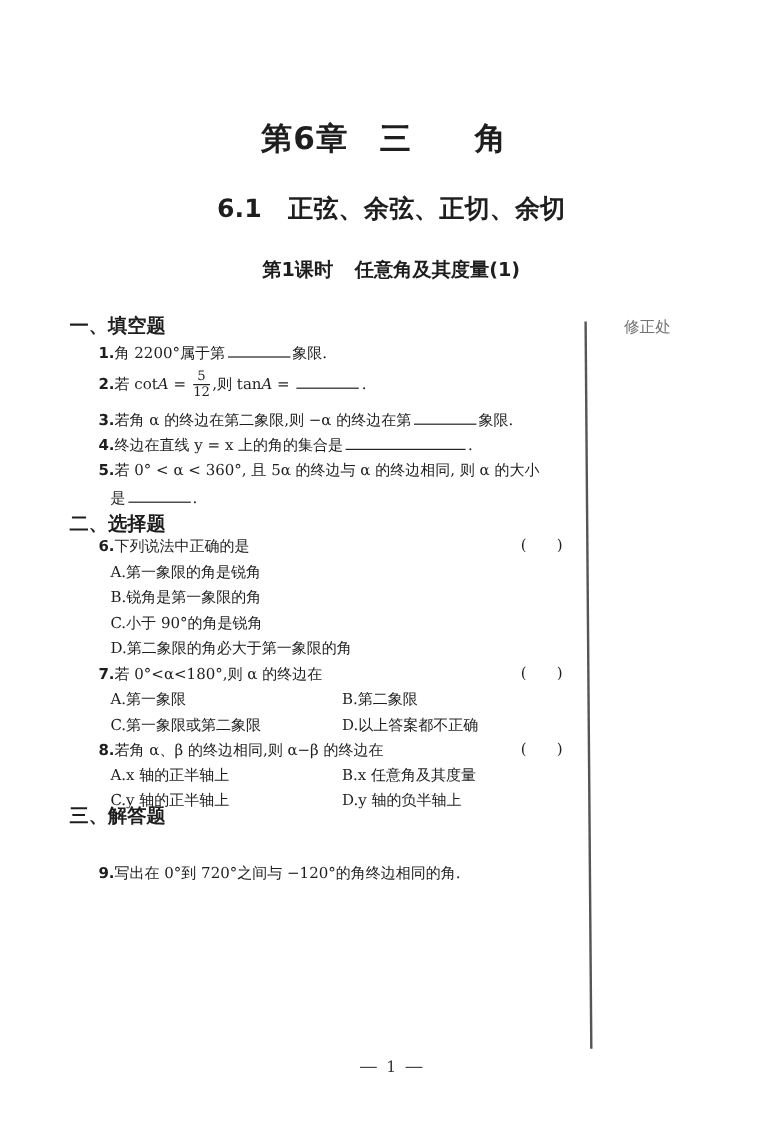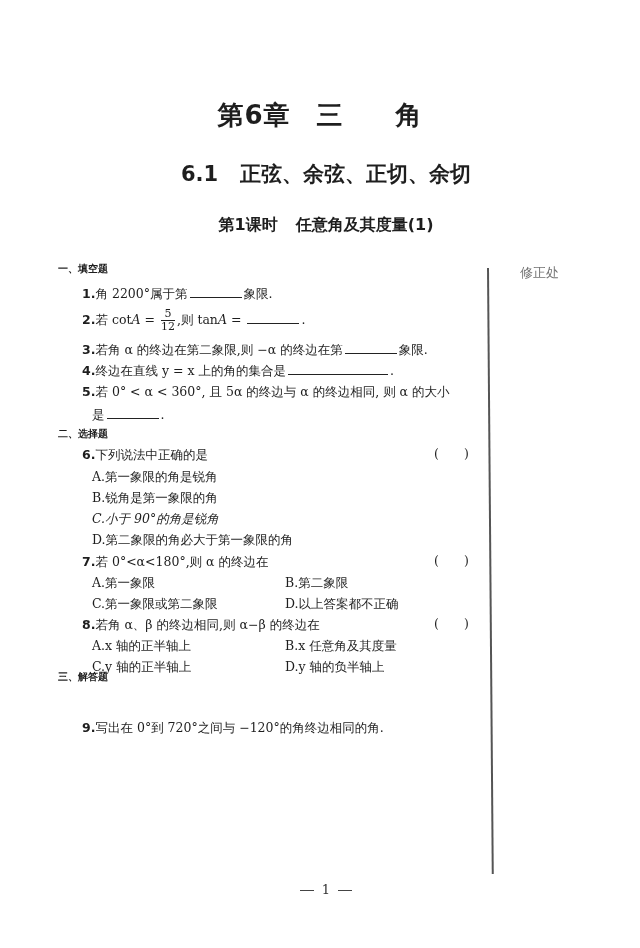--- a/index.html
+++ b/index.html
@@ -49,21 +49,21 @@
     .margin-rule {
       left: 487px; top: 268px;
       width: 2px; height: 606px;
       background: #555;
       transform: rotate(-0.45deg);
       transform-origin: top left;
     }
     .sec-head {
       font-family: "DejaVu Sans", "Liberation Sans", sans-serif;
       font-weight: bold;
-      font-size: 10px;
+      font-size: 16px;
       left: 58px;
     }
     .q {
       font-size: 12.5px;
       left: 82px;
     }
     .q .n { font-weight: bold; font-family: "DejaVu Sans", "Liberation Sans", sans-serif; }
     .q i { font-style: italic; }
     .blank {
       display: inline-block;
@@ -136,21 +136,21 @@
 </div>
 
 <div class="abs sec-head" style="top:427px;">二、选择题</div>
 
 <div class="abs q" style="top:447px;">
   <span class="n">6.</span><span>下列说法中正确的是</span>
 </div>
 <div class="abs bracket" style="top:446px; left:434px;">(　　)</div>
 <div class="abs opt" style="top:469px; left:92px;">A.第一象限的角是锐角</div>
 <div class="abs opt" style="top:490px; left:92px;">B.锐角是第一象限的角</div>
-<div class="abs opt" style="top:511px; left:92px;font-style:italic;">C.小于 90°的角是锐角</div>
+<div class="abs opt" style="top:511px; left:92px;">C.小于 90°的角是锐角</div>
 <div class="abs opt" style="top:532px; left:92px;">D.第二象限的角必大于第一象限的角</div>
 
 <div class="abs q" style="top:554px;">
   <span class="n">7.</span><span>若 0°&lt;α&lt;180°,则 α 的终边在</span>
 </div>
 <div class="abs bracket" style="top:553px; left:434px;">(　　)</div>
 <div class="abs opt" style="top:575px; left:92px;">A.第一象限</div>
 <div class="abs opt" style="top:575px; left:285px;">B.第二象限</div>
 <div class="abs opt" style="top:596px; left:92px;">C.第一象限或第二象限</div>
 <div class="abs opt" style="top:596px; left:285px;">D.以上答案都不正确</div>

